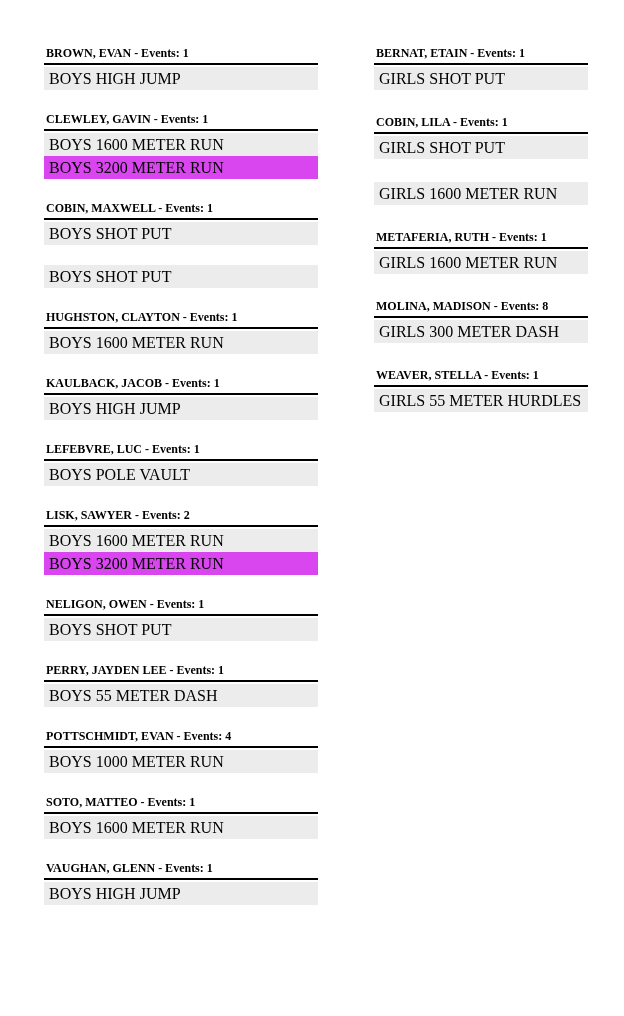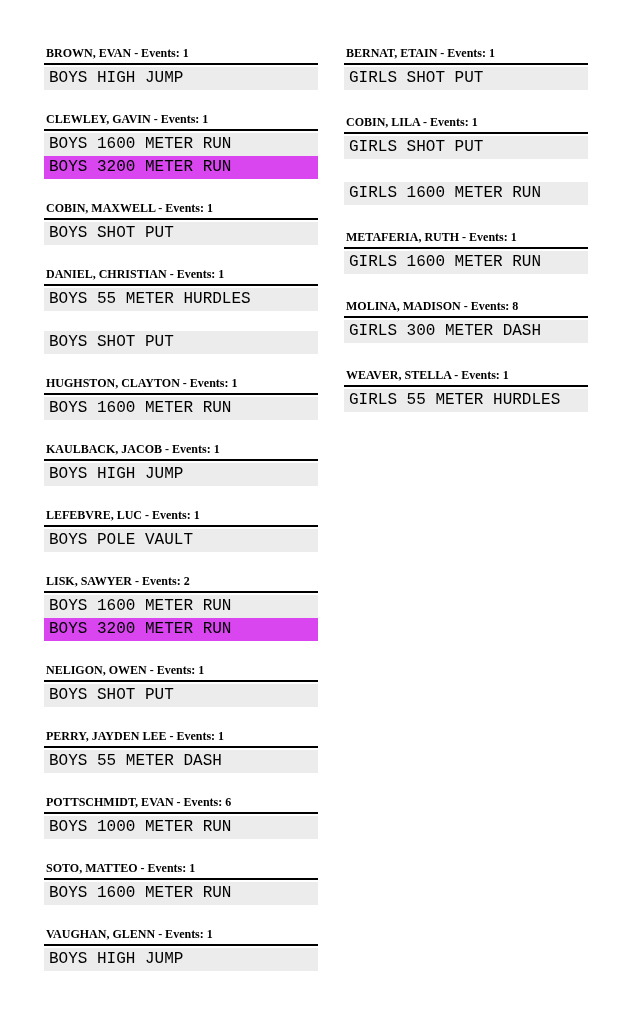--- a/index.html
+++ b/index.html
@@ -30,35 +30,35 @@
     display: block;
   }
   .column-left  { width: 274px; }
   .column-right { width: 244px; }
 
   .athlete-block {
     margin: 0 0 20px 0;
   }
   .column-right .athlete-block {
     margin-bottom: 23px;
+    margin-left: 30px;
   }
   .athlete-header {
     margin: 0;
     font-size: 12px;
     font-weight: bold;
     line-height: 18px;
     padding: 0 0 1px 2px;
     border-bottom: 2px solid #000000;
     white-space: nowrap;
   }
   .event-list {
     list-style: none;
     margin: 2px 0 0 0;
     padding: 0;
-    font-family: Liberation Mono, monospace;
   }
   .event-row {
     font-size: 16px;
     line-height: 23px;
     height: 23px;
     padding-left: 5px;
     white-space: nowrap;
     background: #d946ef;
   }
   .event-row:nth-child(odd) {
@@ -87,26 +87,20 @@
 </ul>
   </section>
 
   <section class="athlete-block">
     <h2 class="athlete-header">COBIN, MAXWELL - Events: 1</h2>
     <ul class="event-list">
   <li class="event-row">BOYS SHOT PUT</li>
 </ul>
   </section>
 
-  <section class="athlete-block">
-    <h2 class="athlete-header">DANIEL, CHRISTIAN - Events: 1</h2>
-    <ul class="event-list">
-  <li class="event-row">BOYS 55 METER HURDLES</li>
-</ul>
-  </section>
 
   <section class="athlete-block">
     <ul class="event-list">
   <li class="event-row">BOYS SHOT PUT</li>
 </ul>
   </section>
 
   <section class="athlete-block">
     <h2 class="athlete-header">HUGHSTON, CLAYTON - Events: 1</h2>
     <ul class="event-list">
@@ -145,21 +139,21 @@
   </section>
 
   <section class="athlete-block">
     <h2 class="athlete-header">PERRY, JAYDEN LEE - Events: 1</h2>
     <ul class="event-list">
   <li class="event-row">BOYS 55 METER DASH</li>
 </ul>
   </section>
 
   <section class="athlete-block">
-    <h2 class="athlete-header">POTTSCHMIDT, EVAN - Events: 6</h2>
+    <h2 class="athlete-header">POTTSCHMIDT, EVAN - Events: 4</h2>
     <ul class="event-list">
   <li class="event-row">BOYS 1000 METER RUN</li>
 </ul>
   </section>
 
   <section class="athlete-block">
     <h2 class="athlete-header">SOTO, MATTEO - Events: 1</h2>
     <ul class="event-list">
   <li class="event-row">BOYS 1600 METER RUN</li>
 </ul>

